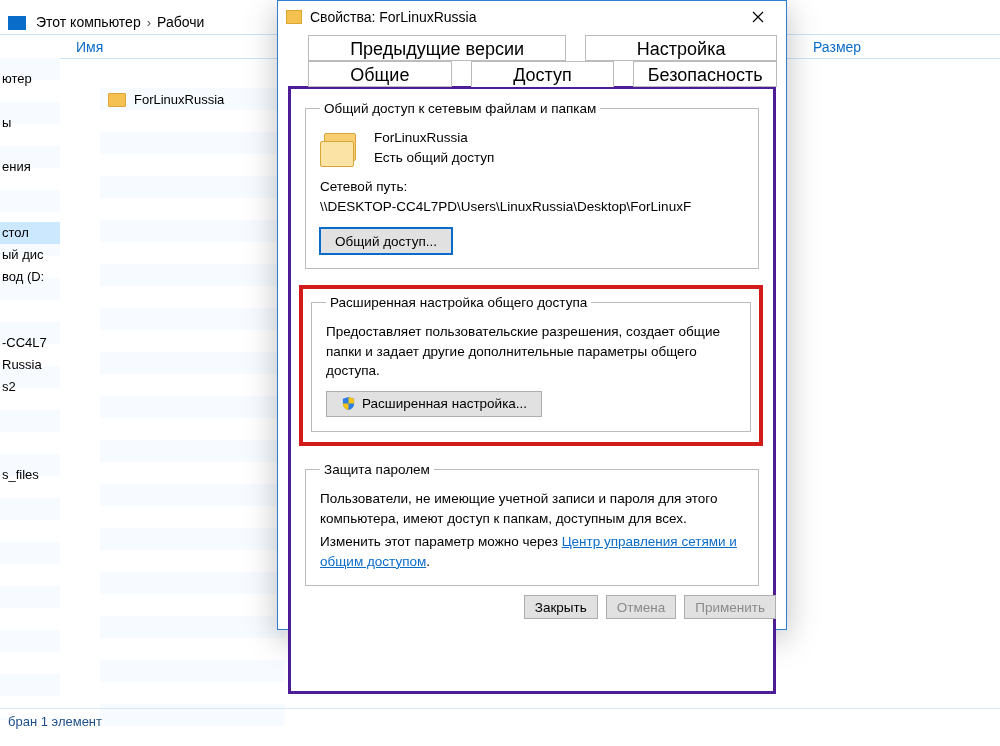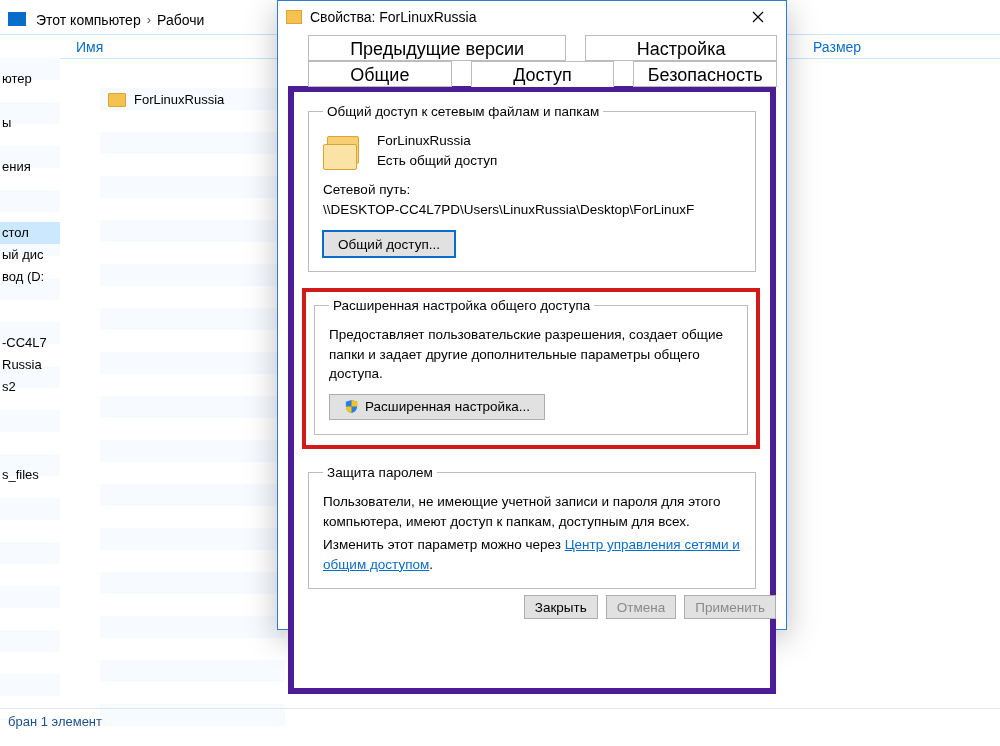--- a/index.html
+++ b/index.html
@@ -1,21 +1,21 @@
 <!DOCTYPE html>
 <html><head>
 <meta charset="utf-8">
 <style>
   * { box-sizing: border-box; }
   html, body { margin:0; padding:0; font-family: "Segoe UI", Tahoma, sans-serif; font-size:13px; color:#000; background:#fff; width:1000px; height:746px; overflow:hidden; }
   
   
   .explorer { position:absolute; inset:0; background:#fff; }
   
-  .addrbar { position:absolute; left:0; top:0; right:0; height:34px; display:flex; align-items:flex-start; padding:12px 8px; background:#fff; }
+  .addrbar { position:absolute; left:0; top:0; right:0; height:34px; display:flex; align-items:flex-end; padding:4px 8px; background:#fff; }
   .pcicon { width:18px; height:14px; background:#0a6cc9; margin-right:10px; display:inline-block; }
   .crumb { color:#000; font-size:14px; }
   .sep { padding:0 6px; color:#555; }
   
   .stripes {
     background-image:linear-gradient(to bottom, #f7fbff 0px, #f7fbff 22px, #ffffff 22px, #ffffff 44px);
     background-size:100% 44px;
   }
   
   .cols { position:absolute; left:0; top:34px; right:0; height:25px; display:flex; border-top:1px solid #c8e4fa; border-bottom:1px solid #c8e4fa; color:#0a6cc9; font-size:14px; background:#fff; }
@@ -41,21 +41,21 @@
   .titlebar .ticon { width:16px; height:14px; background:#f5c151; border:1px solid #d9a534; margin-right:8px; }
   .titlebar .ttext { flex:1; font-size:14px; }
   .titlebar .close { width:40px; height:28px; display:flex; align-items:center; justify-content:center; font-size:15px; }
   
   .tabsheet { margin:2px 10px 0 10px; }
   .tabs { display:flex; flex-wrap:wrap; }
   .tabrow { display:flex; width:100%; }
   .tab { flex:1; text-align:center; height:26px; line-height:26px; border:1px solid #bcbcbc; background:#fff; font-size:18px; margin-right:-1px;margin-left:20px; }
   .tab.back { background:#fff; }
   .tab.active { border-bottom:1px solid #fff; position:relative; z-index:2; }
-  .tabbody { border:6px solid #4c1d95; margin-top:-1px; padding:12px 14px 14px 14px; height:608px; background:#fff; }
+  .tabbody { border:3px solid #4c1d95; margin-top:-1px; padding:12px 14px 14px 14px; height:608px; background:#fff; }
   
   fieldset.group { border:1px solid #bcbcbc; margin:0 0 16px 0; padding:12px 14px 14px 14px; }
   fieldset.group legend { padding:0 4px; font-size:13.5px; }
   
   .share-row { display:flex; align-items:center; gap:12px; margin-bottom:10px; }
   .bigfolder { width:42px; height:38px; position:relative; }
   .bigfolder .f1 { position:absolute; left:4px; top:4px; width:32px; height:28px; background:#f7cf72; border:1px solid #d9a534; border-radius:2px; }
   .bigfolder .f2 { position:absolute; left:0; top:12px; width:34px; height:26px; background:#fbe3a5; border:1px solid #d9a534; border-radius:2px; }
   
   .plain { font-size:13.5px; line-height:1.45; }

